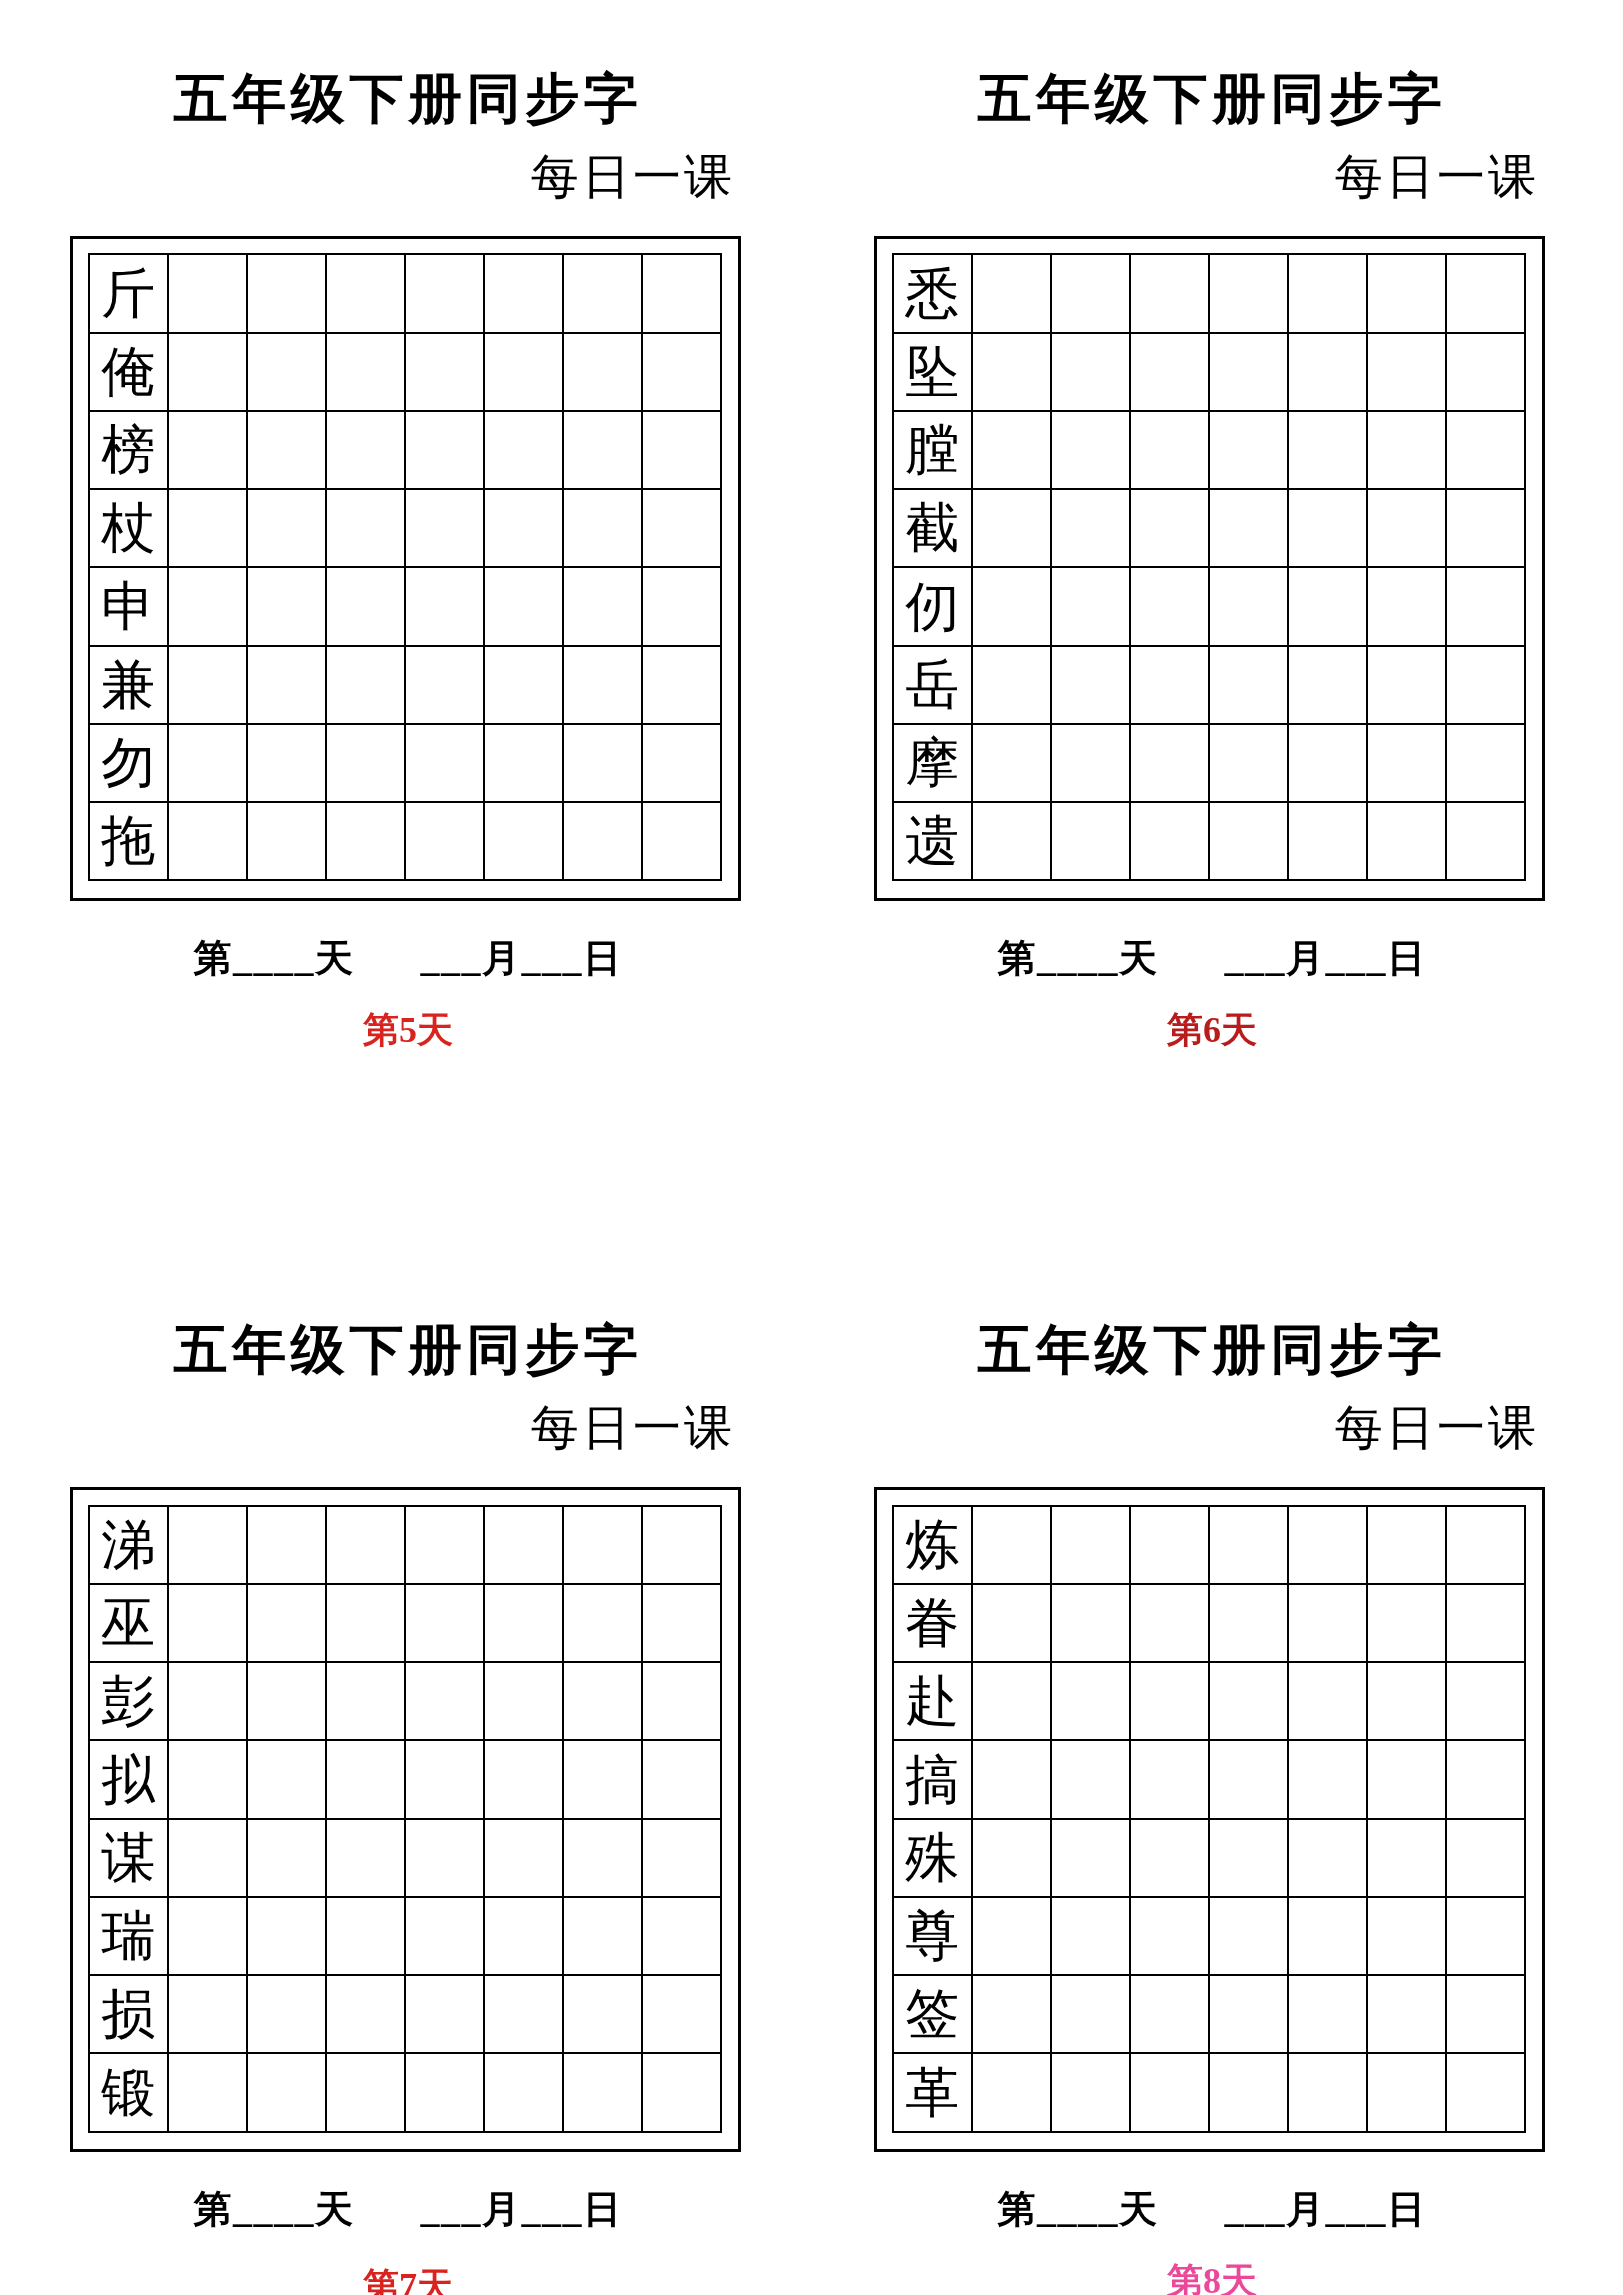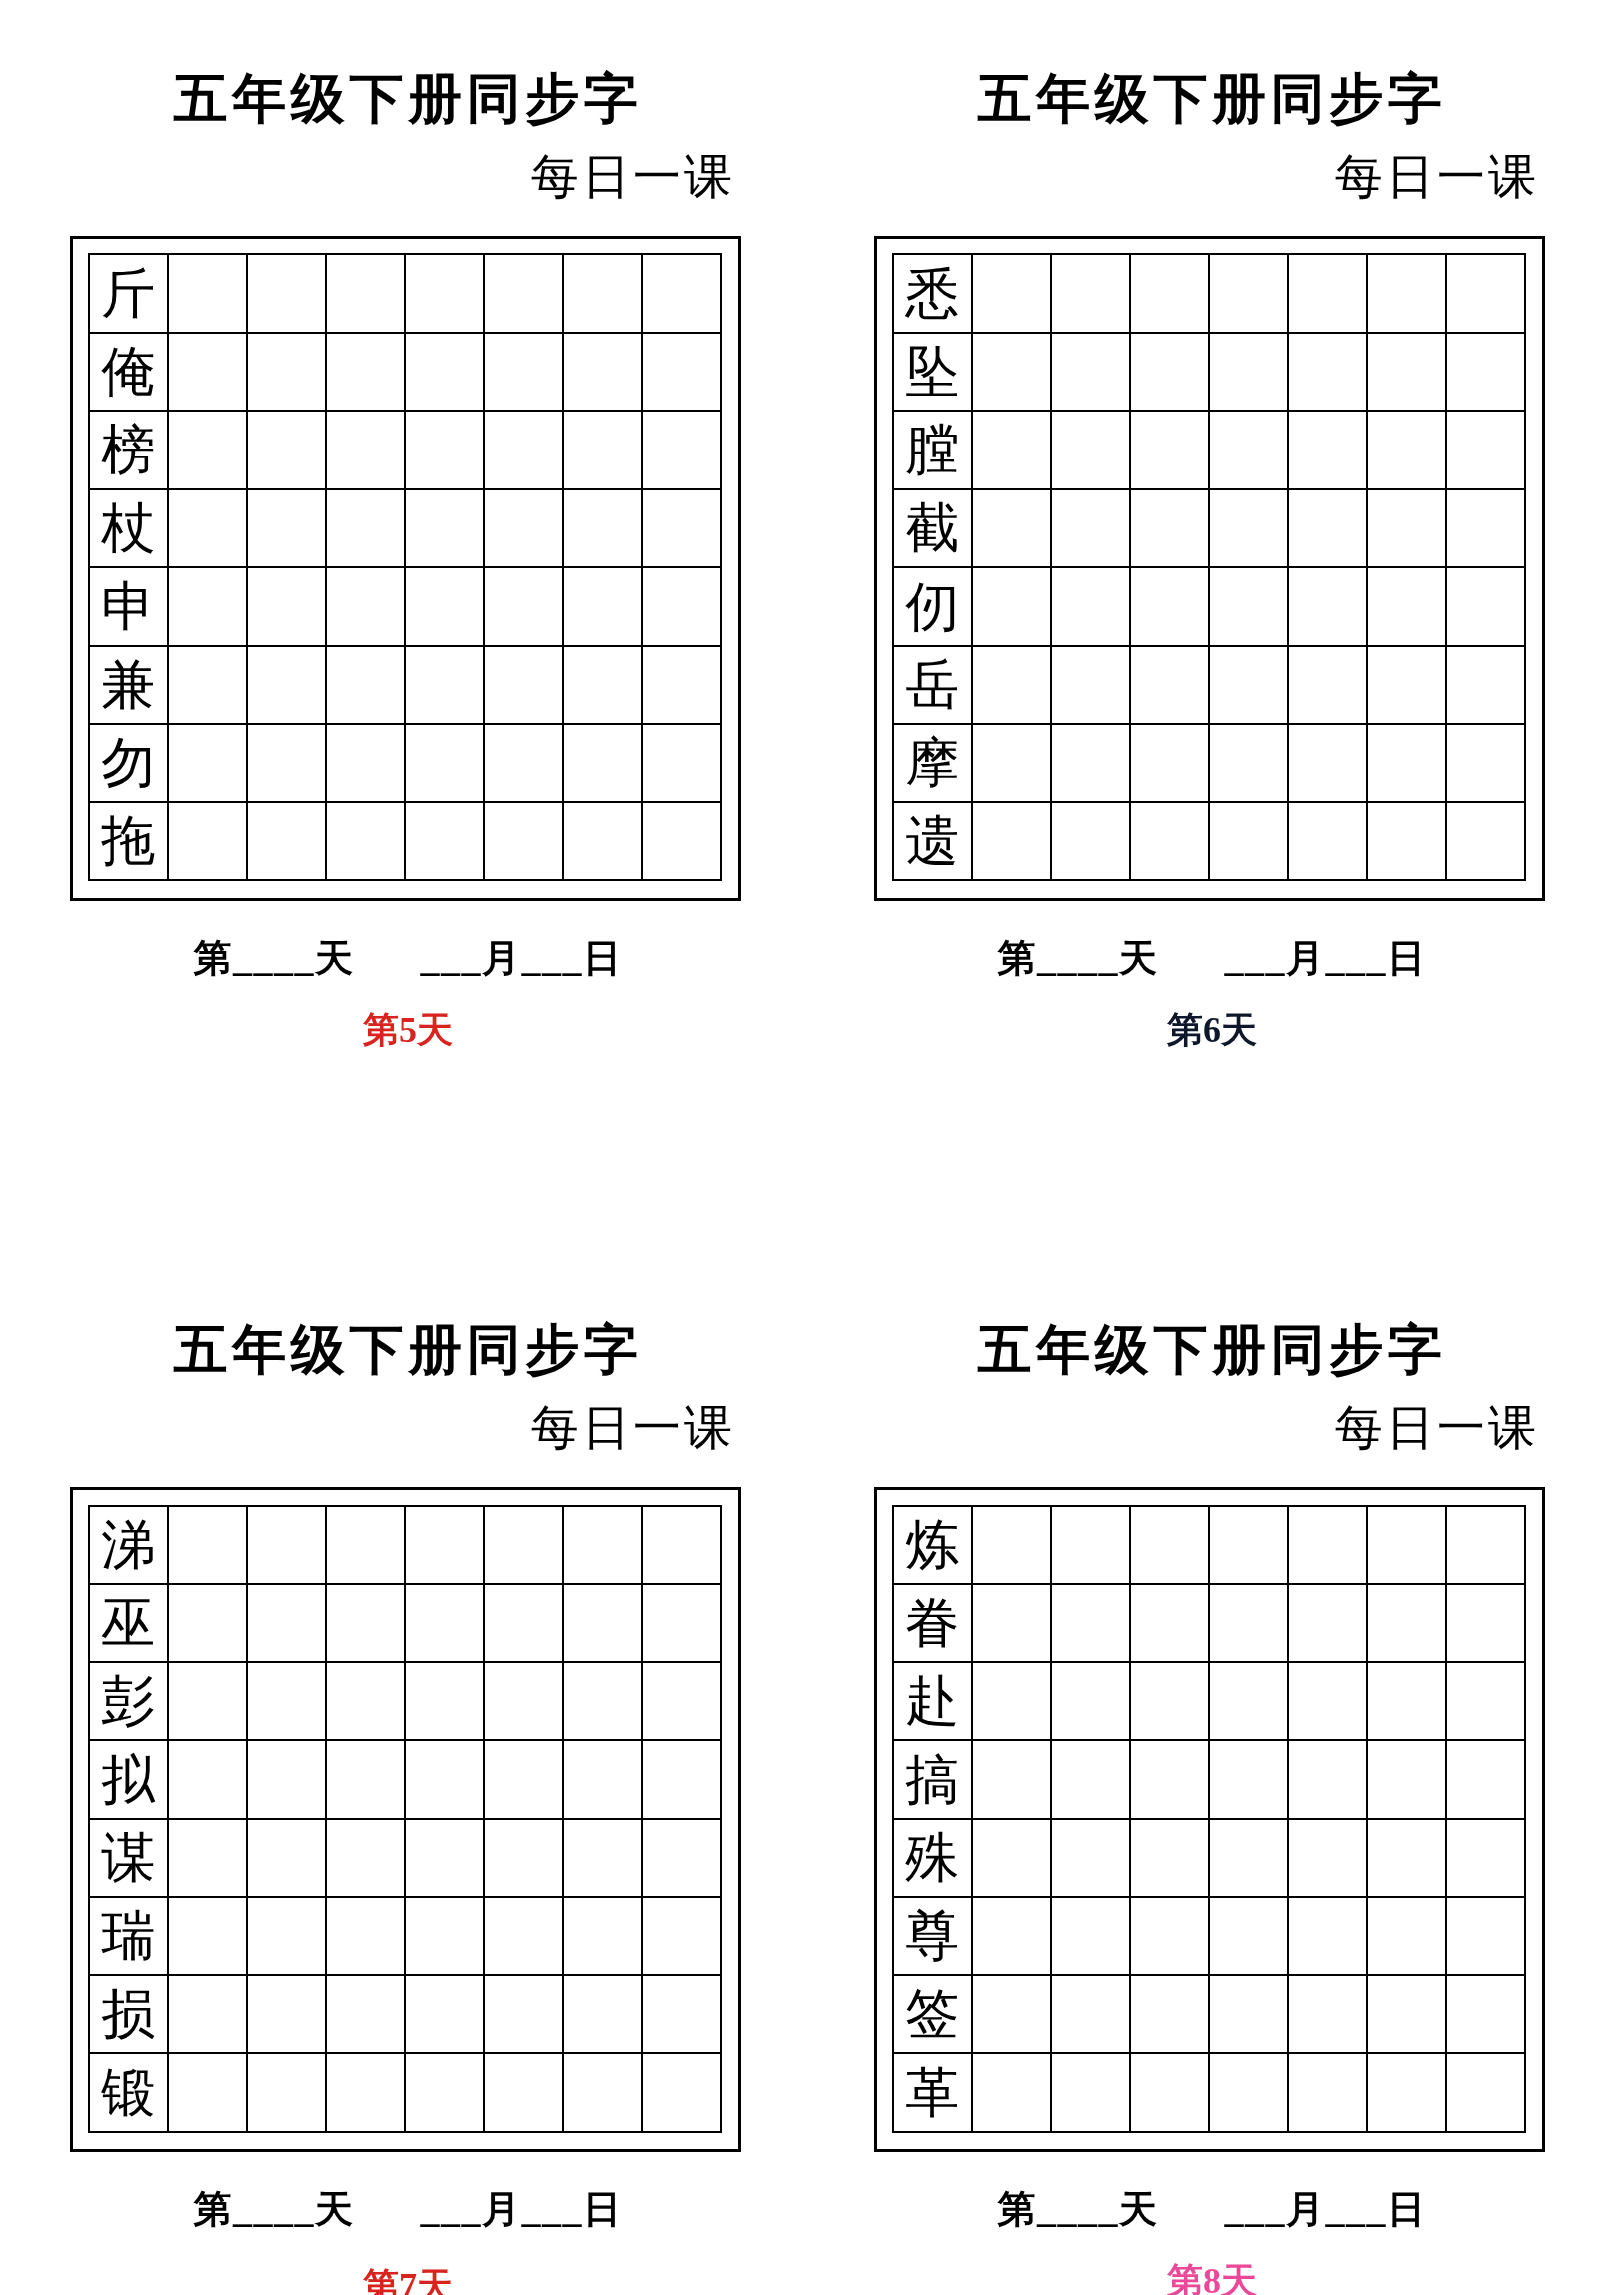--- a/index.html
+++ b/index.html
@@ -252,21 +252,21 @@
               <td></td>
               <td></td>
               <td></td>
               <td></td>
               <td></td>
             </tr>
           </tbody>
       </table>
     </div>
     <div class="date-line">第____天      ___月___日</div>
-    <div class="day-label" style="color: #0f172a;">第6天</div>
+    <div class="day-label" style="color: #b91c1c;">第6天</div>
   </section>
 
   <section class="ws">
     <h1 class="ws-title">五年级下册同步字</h1>
     <div class="ws-subtitle">每日一课</div>
     <div class="grid-box">
       <table class="grid">
         <tbody>
             <tr>
               <td>涕</td>

